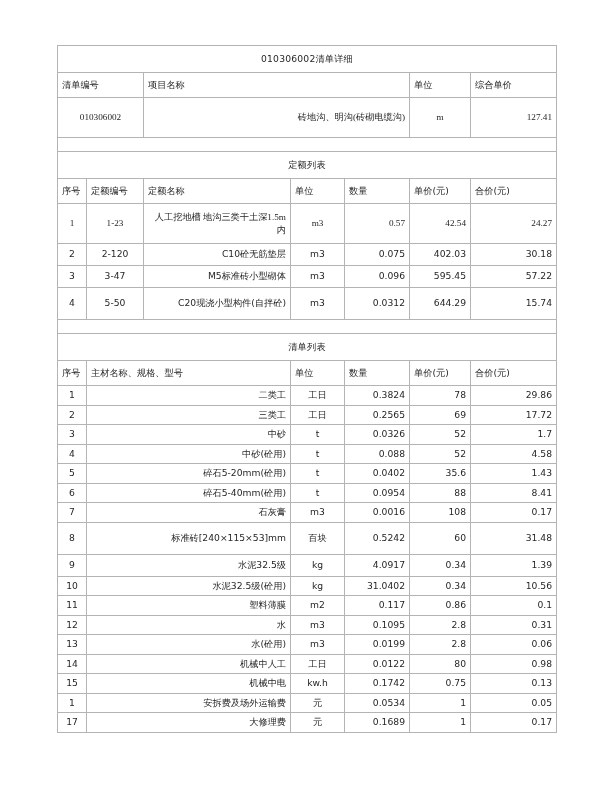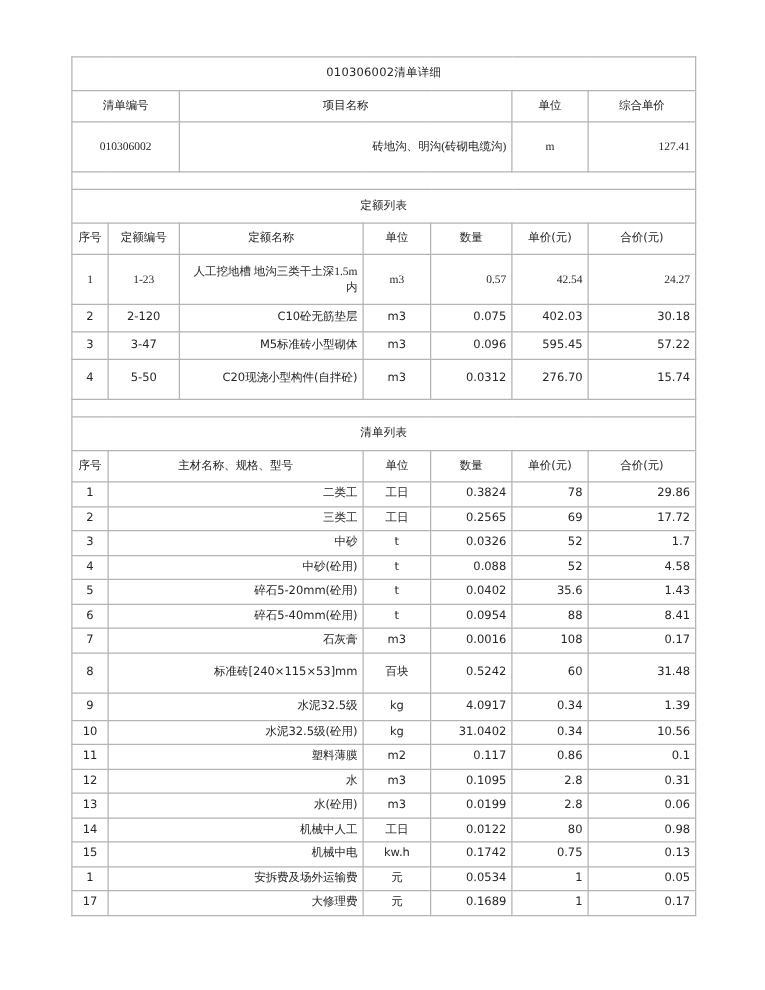--- a/index.html
+++ b/index.html
@@ -47,21 +47,20 @@
   .banner {
     text-align: center;
     height: 22px;
   }
   .banner-main {
     font-size: 9.6px;
     letter-spacing: 0.2px;
   }
   
   .hdr {
-    text-align: center;
     height: 20px;
     font-size: 9.2px;
   }
   
   .c-center { text-align: center; }
   .c-right  { text-align: right; padding-right: 6px; }
   .c-left   { text-align: right; padding-left: 5px; }
 
   .r-tall  { height: 40px; font-family: Liberation Serif, serif; }
   .r-med   { height: 32px; }
@@ -154,21 +153,21 @@
           <td class="c-right num">0.096</td>
           <td class="c-right num">595.45</td>
           <td class="c-right num">57.22</td>
         </tr>
         <tr class="r-med">
           <td class="c-center num">4</td>
           <td class="c-center code">5-50</td>
           <td class="c-left">C20现浇小型构件(自拌砼)</td>
           <td class="c-center unit">m3</td>
           <td class="c-right num">0.0312</td>
-          <td class="c-right num">276.70</td>
+          <td class="c-right num">644.29</td>
           <td class="c-right num">15.74</td>
         </tr>
 
         <tr class="blankrow">
           <td colspan="7"></td>
         </tr>
 
         <tr>
           <td class="banner banner-main" colspan="7">清单列表</td>
         </tr>

